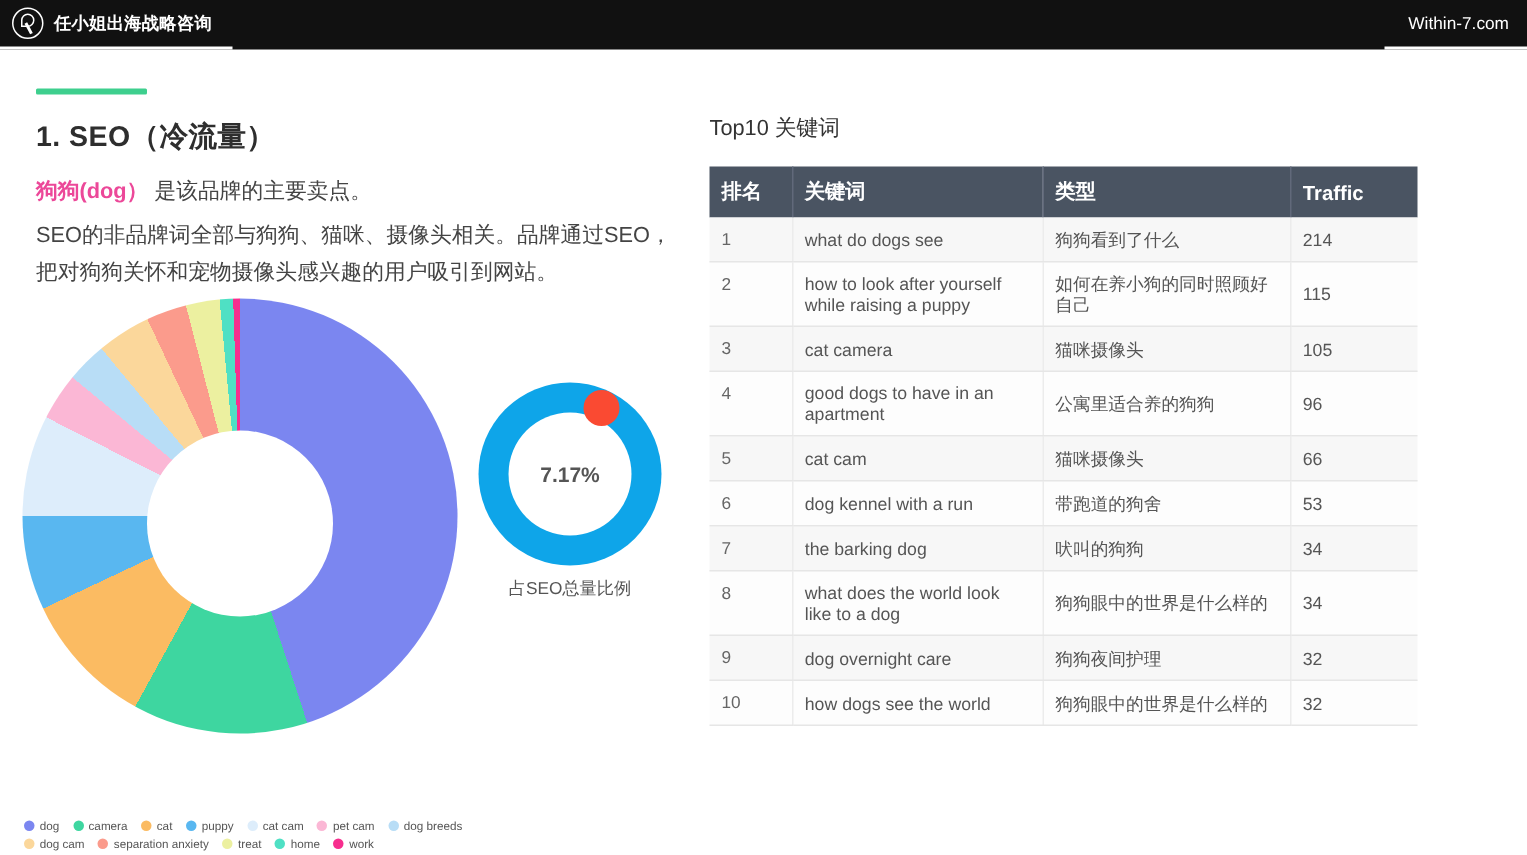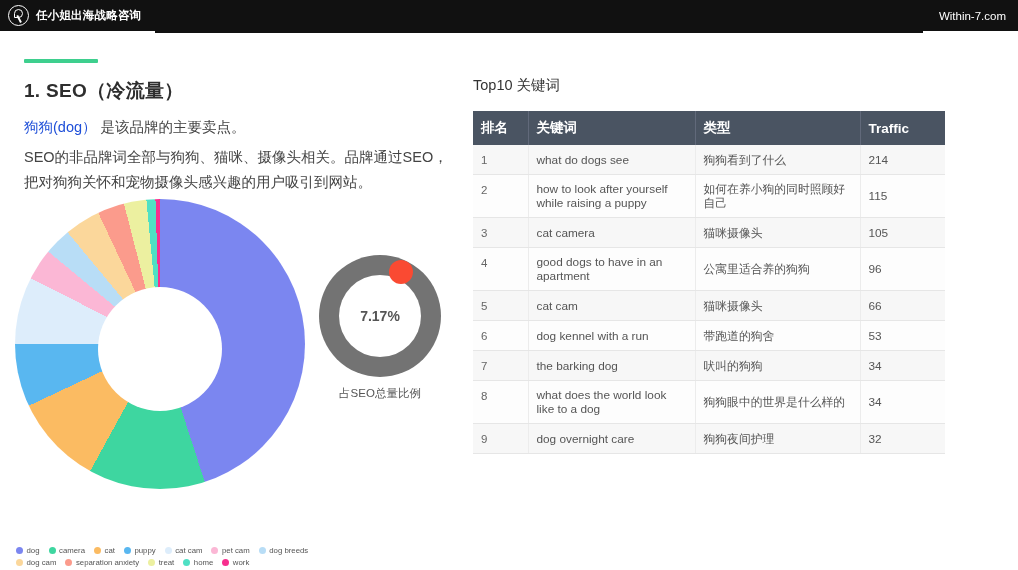--- a/index.html
+++ b/index.html
@@ -65,21 +65,21 @@
   }
   #section-title {
     position: absolute; left: 24px; top: 45px;
     font-size: 19px; font-weight: bold; color: #2e2e2e;
     letter-spacing: .3px; white-space: nowrap;
   }
   #lead-line {
     position: absolute; left: 24px; top: 85px;
     font-size: 14.5px; color: #444; white-space: nowrap;
   }
-  #lead-line .hl { color: #1d4ed8; }
+  #lead-line .hl { color: #ec4899; font-weight: bold; }
   #body-copy {
     position: absolute; left: 24px; top: 112px; width: 430px;
     font-size: 14.5px; color: #444; line-height: 25px;
   }
 
   
   #donut-wrap { position: absolute; left: 15px; top: 166px; width: 290px; height: 300px; }
   #donut {
     position: absolute; left: 0; top: 0; width: 290px; height: 290px;
     border-radius: 50%;
@@ -100,21 +100,21 @@
   }
   #seo-label {
     margin-top: 5px; font-size: 16px; font-weight: bold;
     color: #2f2f2f; letter-spacing: 1.2px;
   }
 
   
   #ring-wrap { position: absolute; left: 319px; top: 222px; width: 122px; height: 160px; }
   #ring {
     position: relative; width: 122px; height: 122px;
-    border-radius: 50%; background: #737373;
+    border-radius: 50%; background: #0ea5e9;
   }
   #ring-hole {
     position: absolute; left: 50%; top: 50%;
     width: 82px; height: 82px; margin: -41px 0 0 -41px;
     background: #ffffff; border-radius: 50%;
     display: flex; align-items: center; justify-content: center;
   }
   #ring-value { font-size: 14px; font-weight: bold; color: #555; }
   #ring-dot {
     position: absolute; left: 50%; top: -4px;
@@ -334,15 +334,21 @@
           <td>what does the world look like to a dog</td>
           <td>狗狗眼中的世界是什么样的</td>
           <td>34</td>
         </tr>
         <tr>
           <td class="rank">9</td>
           <td>dog overnight care</td>
           <td>狗狗夜间护理</td>
           <td>32</td>
         </tr>
+        <tr>
+          <td class="rank">10</td>
+          <td>how dogs see the world</td>
+          <td>狗狗眼中的世界是什么样的</td>
+          <td>32</td>
+        </tr>
       </tbody>
   </table>
 </div>
 
 </body></html>

